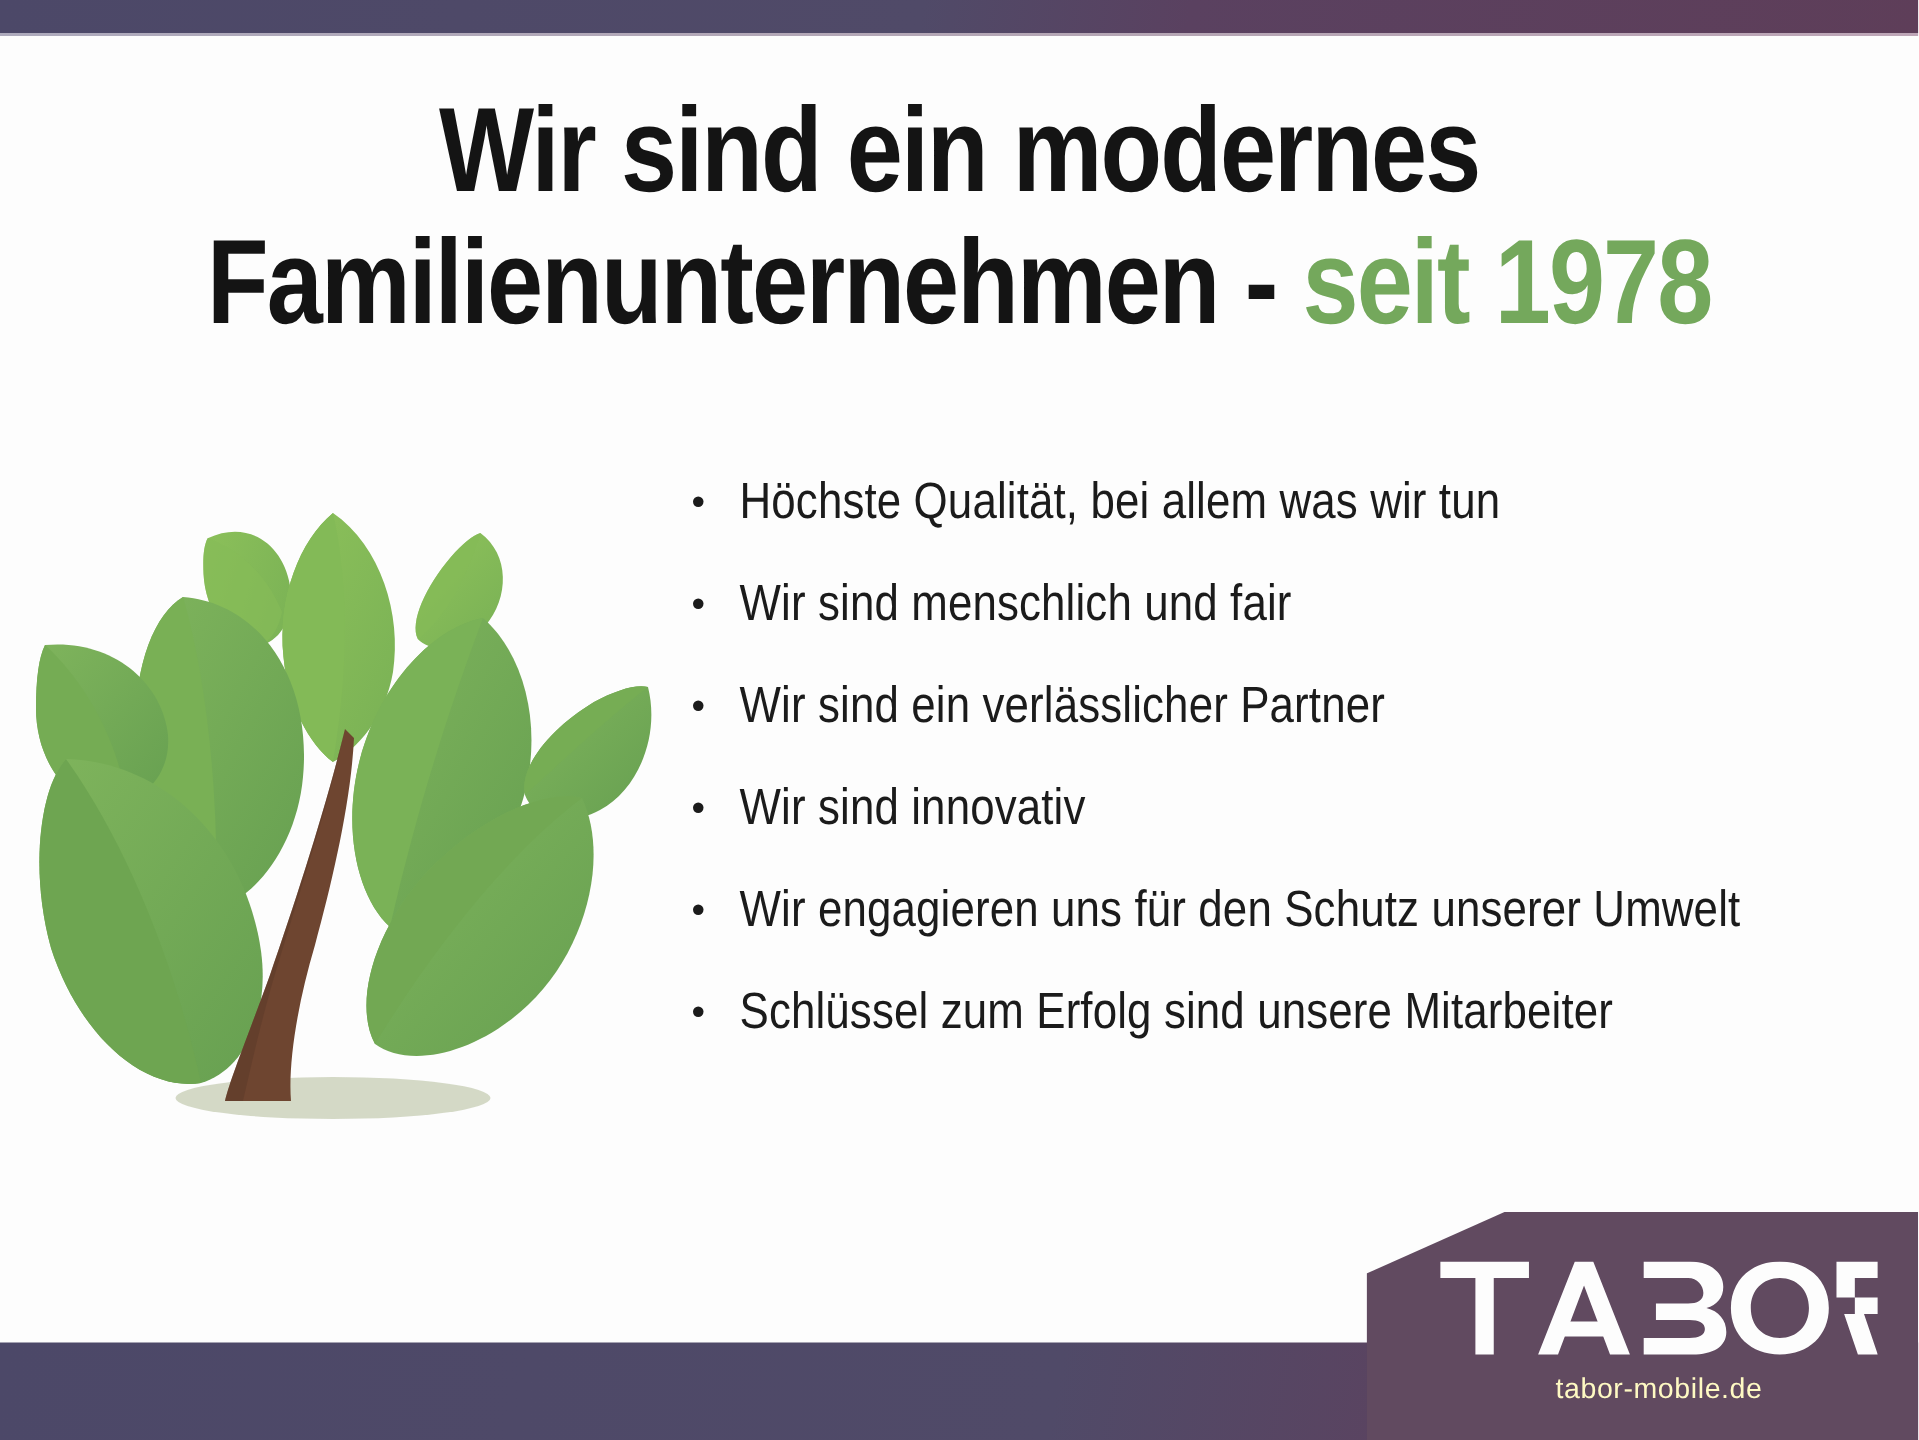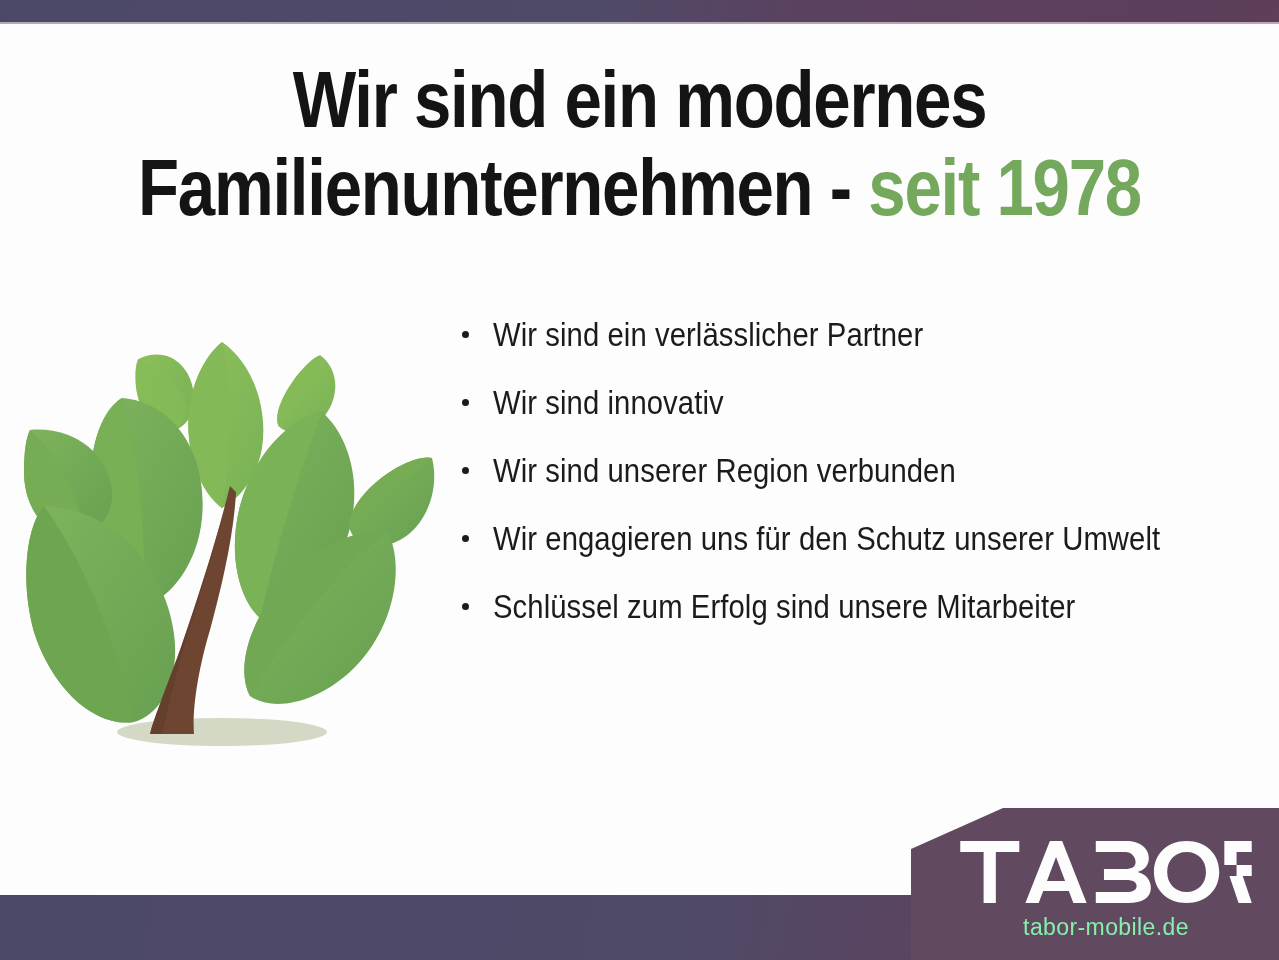--- a/index.html
+++ b/index.html
@@ -127,24 +127,24 @@
     font-weight:400;
     letter-spacing:1px;
     color:#fdfdfd;
     line-height:62px;
     transform:scaleX(1.02);
     white-space:nowrap;
   }
   #logo-wordmark svg { display:block; }
   #logo-domain {
     margin-top:7px;
-    font-size:23px;
+    font-size:19px;
     font-weight:400;
     letter-spacing:.4px;
-    color:#86efac;
+    color:#fef9c3;
     line-height:30px;
     white-space:nowrap;
   }
 </style>
 </head>
 <body>
 
 <div id="slide">
 
   <div id="top-bar"></div>
@@ -203,29 +203,33 @@
       <g>
         <path d="M208 156 C196 206 176 268 158 320 C142 364 132 388 128 404 L172 404 C170 380 176 340 188 300 C200 256 212 204 214 162 Z" fill="#6e4530"></path>
         <path d="M208 156 C196 206 176 268 158 320 C142 364 132 388 128 404 L140 404 C146 378 154 342 166 304 C180 258 198 202 208 156 Z" fill="#5d3a2a" opacity=".55"></path>
       </g>
     </svg>
   </div>
 
   <div id="bullets">
     <div class="bullet-row">
       <span class="bullet-dot"></span>
+      <span class="bullet-text">Höchste Qualität, bei allem was wir tun</span>
+    </div>
+    <div class="bullet-row">
+      <span class="bullet-dot"></span>
+      <span class="bullet-text">Wir sind menschlich und fair</span>
+    </div>
+    <div class="bullet-row">
+      <span class="bullet-dot"></span>
       <span class="bullet-text">Wir sind ein verlässlicher Partner</span>
     </div>
     <div class="bullet-row">
       <span class="bullet-dot"></span>
       <span class="bullet-text">Wir sind innovativ</span>
-    </div>
-    <div class="bullet-row">
-      <span class="bullet-dot"></span>
-      <span class="bullet-text">Wir sind unserer Region verbunden</span>
     </div>
     <div class="bullet-row">
       <span class="bullet-dot"></span>
       <span class="bullet-text">Wir engagieren uns für den Schutz unserer Umwelt</span>
     </div>
     <div class="bullet-row">
       <span class="bullet-dot"></span>
       <span class="bullet-text">Schlüssel zum Erfolg sind unsere Mitarbeiter</span>
     </div>
   </div>

